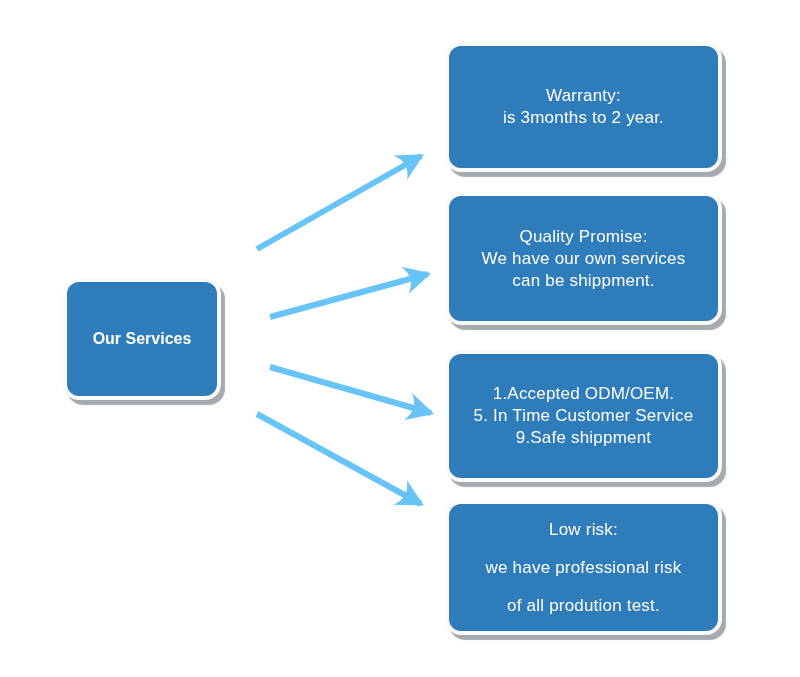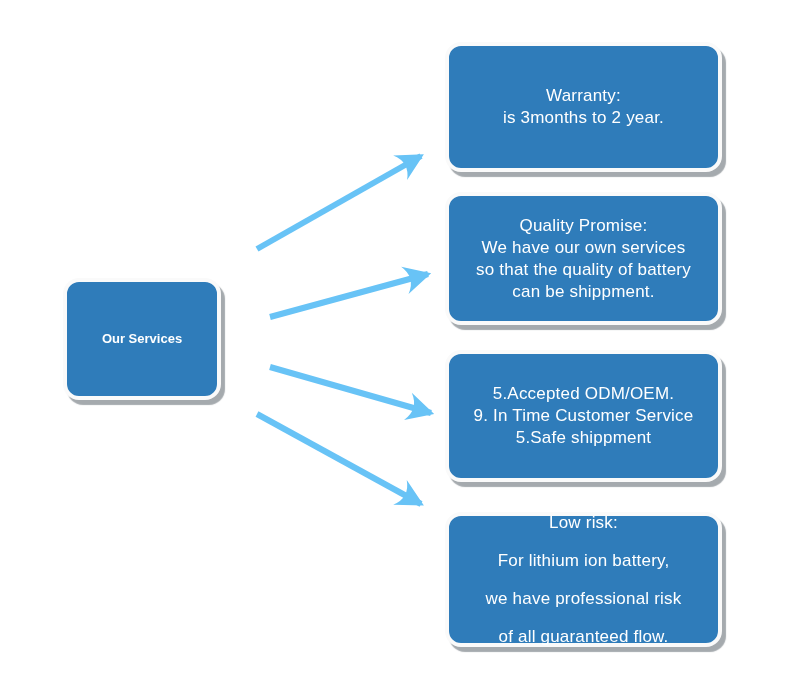--- a/index.html
+++ b/index.html
@@ -13,31 +13,31 @@
     background:var(--box-fill,#2f7cba);
     border:4px solid var(--box-border,#fafafa);
     border-radius:16px;
     box-shadow:4px 5px 1px var(--box-shadow,#a5aaae);
     color:var(--box-text,#ffffff);
     display:flex;flex-direction:column;justify-content:center;align-items:center;
     text-align:center;
   }
   .hub{
     left:63px;top:278px;width:158px;height:122px;
-    font-weight:bold;font-size:13px;line-height:26px;
+    font-weight:bold;font-size:16px;line-height:26px;
   }
   .hub-label{width:110px;}
   .service{
     left:445px;width:277px;
     font-size:17px;line-height:22px;letter-spacing:0.2px;
   }
   .s0{top:42px;height:130px;}
   .s1{top:192px;height:133px;text-align:center;}
   .s2{top:350px;height:132px;}
-  .s3{top:512px;height:135px;gap:16px;}
+  .s3{top:500px;height:135px;gap:16px;}
   .line{white-space:nowrap;}
 </style>
 </head>
 <body>
 
 <div class="canvas">
 
   <svg class="arrows-layer" viewBox="0 0 800 677" xmlns="http://www.w3.org/2000/svg">
     <defs>
       <marker id="arrowhead" viewBox="0 0 10 10" refX="8.6" refY="5" markerWidth="5" markerHeight="5" orient="auto" markerUnits="strokeWidth">
@@ -55,30 +55,28 @@
   </div>
 
   <div class="card service s0">
     <div class="line">Warranty:</div>
     <div class="line">is 3months to 2 year.</div>
   </div>
 
   <div class="card service s1">
     <div class="line">Quality Promise:</div>
     <div class="line">We have our own services</div>
-    <div class="line">so that the quality of battery</div>
     <div class="line">can be shippment.</div>
   </div>
 
   <div class="card service s2">
-    <div class="line">5.Accepted ODM/OEM.</div>
-    <div class="line">9. In Time Customer Service</div>
-    <div class="line">5.Safe shippment</div>
+    <div class="line">1.Accepted ODM/OEM.</div>
+    <div class="line">5. In Time Customer Service</div>
+    <div class="line">9.Safe shippment</div>
   </div>
 
   <div class="card service s3">
     <div class="line">Low risk:</div>
-    <div class="line">For lithium ion battery,</div>
     <div class="line">we have professional risk</div>
-    <div class="line">of all guaranteed flow.</div>
+    <div class="line">of all prodution test.</div>
   </div>
 
 </div>
 
 </body></html>

